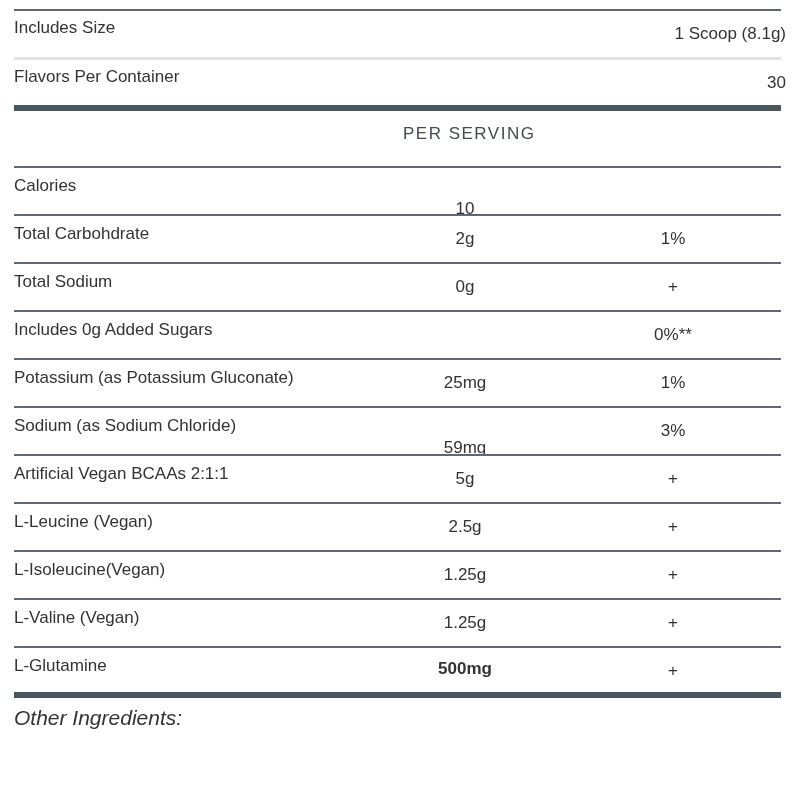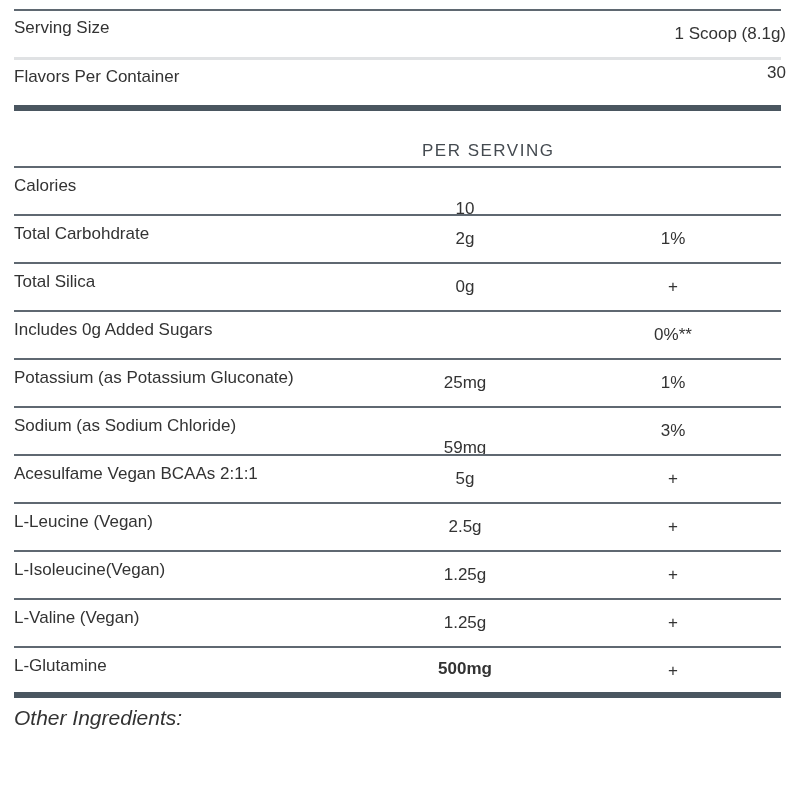--- a/index.html
+++ b/index.html
@@ -27,52 +27,52 @@
     .other-text { position: absolute; left: 14px; top: 735px; width: 780px; font-size: 19px; line-height: 31px; }
   </style>
 </head>
 <body>
 
 <div class="wrap">
 
   <div class="line thin" style="top:9px;"></div>
 
   <div class="row" style="top:18px;">
-    <span class="name">Serving Size</span>
+    <span class="name">Includes Size</span>
   </div>
   <span class="top-val" style="top:24px;">1 Scoop (8.1g)</span>
 
   <div class="line light" style="top:57px;"></div>
 
   <div class="row" style="top:67px;">
     <span class="name">Flavors Per Container</span>
   </div>
-  <span class="top-val" style="top:63px;">30</span>
+  <span class="top-val" style="top:73px;">30</span>
 
   <div class="line thick" style="top:105px;"></div>
 
-  <span class="hdr" style="left:403px; top:141px;margin-left:19px;">PER SERVING</span>
+  <span class="hdr" style="left:403px; top:124px;">PER SERVING</span>
 
   <div class="line thin" style="top:166px;"></div>
 
   <div id="rows">
       <div class="row" style="top: 176px;">
         <span class="name">Calories</span>
         <span class="ps" style="top: 23px;">10</span>
         <span class="dv" style="top: 5px;"></span>
       </div>
       <div class="line thin" style="top: 214px;"></div>
       <div class="row" style="top: 224px;">
         <span class="name">Total Carbohdrate</span>
         <span class="ps" style="top: 5px;">2g</span>
         <span class="dv" style="top: 5px;">1%</span>
       </div>
       <div class="line thin" style="top: 262px;"></div>
       <div class="row" style="top: 272px;">
-        <span class="name">Total Silica</span>
+        <span class="name">Total Sodium</span>
         <span class="ps" style="top: 5px;">0g</span>
         <span class="dv" style="top: 5px;">+</span>
       </div>
       <div class="line thin" style="top: 310px;"></div>
       <div class="row" style="top: 320px;">
         <span class="name">Includes 0g Added Sugars</span>
         <span class="ps" style="top: 5px;"></span>
         <span class="dv" style="top: 5px;">0%**</span>
       </div>
       <div class="line thin" style="top: 358px;"></div>
@@ -82,21 +82,21 @@
         <span class="dv" style="top: 5px;">1%</span>
       </div>
       <div class="line thin" style="top: 406px;"></div>
       <div class="row" style="top: 416px;">
         <span class="name">Sodium (as Sodium Chloride)</span>
         <span class="ps" style="top: 22px;">59mg</span>
         <span class="dv" style="top: 5px;">3%</span>
       </div>
       <div class="line thin" style="top: 454px;"></div>
       <div class="row" style="top: 464px;">
-        <span class="name">Acesulfame Vegan BCAAs 2:1:1</span>
+        <span class="name">Artificial Vegan BCAAs 2:1:1</span>
         <span class="ps" style="top: 5px;">5g</span>
         <span class="dv" style="top: 5px;">+</span>
       </div>
       <div class="line thin" style="top: 502px;"></div>
       <div class="row" style="top: 512px;">
         <span class="name">L-Leucine (Vegan)</span>
         <span class="ps" style="top: 5px;">2.5g</span>
         <span class="dv" style="top: 5px;">+</span>
       </div>
       <div class="line thin" style="top: 550px;"></div>

